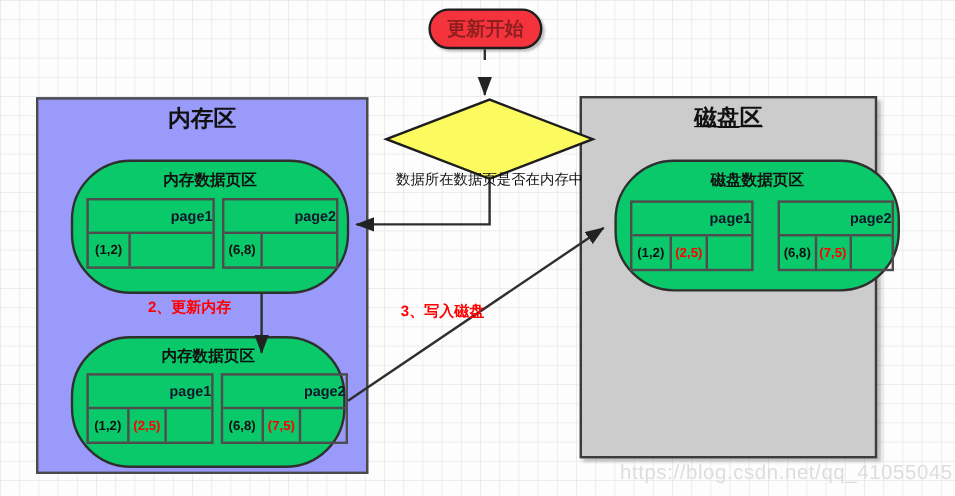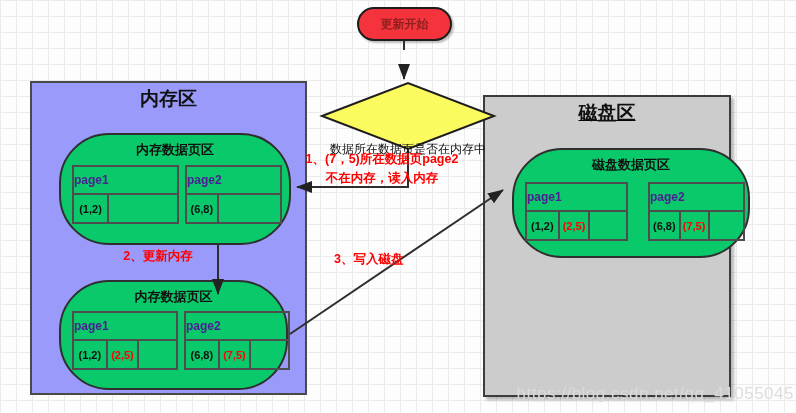--- a/index.html
+++ b/index.html
@@ -20,21 +20,21 @@
   .region-title{
     text-align:center;font-weight:bold;font-size:19px;color:#111;
     padding-top:3px;
   }
   
   .memory-region{
     position:absolute;left:30px;top:81px;width:277px;height:314px;
     background:#9a9afa;border:2px solid #4a4a4a;box-sizing:border-box;
   }
   .disk-region{
-    position:absolute;left:483px;top:95px;width:248px;height:302px;
+    position:absolute;left:483px;top:80px;width:248px;height:302px;
     background:#cccccc;border:2px solid #3c3c3c;box-sizing:border-box;
     box-shadow:3px 3px 3px rgba(0,0,0,0.28);
     text-decoration:underline;
   }
   
   .page-area{
     position:absolute;background:#0ac96a;border:2px solid #2f2f2f;
     border-radius:50px;box-sizing:border-box;
   }
   .page-area .area-title{
@@ -43,37 +43,37 @@
   .pa-mem-top{left:27px;top:50px;width:232px;height:112px;}
   .pa-mem-bottom{left:27px;top:197px;width:229px;height:110px;}
   .pa-disk{left:27px;top:51px;width:238px;height:110px;}
   
   .page-table{
     position:absolute;border:2px solid #4d4d4d;box-sizing:border-box;
     background:transparent;
   }
   .pt-header{
     height:26px;line-height:26px;border-bottom:2px solid #4d4d4d;
-    text-align:left;font-weight:bold;font-size:12px;color:#4c1d95;
+    text-align:right;font-weight:bold;font-size:12px;color:#0f172a;
   }
   .pt-row{display:flex;height:27px;}
   .pt-cell{
     border-right:2px solid #4d4d4d;box-sizing:border-box;
     display:flex;align-items:center;justify-content:center;
     font-size:11px;font-weight:600;color:#111;white-space:nowrap;
   }
   .pt-cell:last-child{border-right:none;}
   .pt-cell.red{color:#ff0000;}
   .w34{width:34%;}.w33{width:33%;}.w31{width:31%;}.grow{flex:1;}
   
   .start-pill{
     position:absolute;left:357px;top:7px;width:95px;height:34px;
     background:#f5333c;border:2px solid #1d1d1d;border-radius:18px;
     box-sizing:border-box;display:flex;align-items:center;justify-content:center;
-    font-size:12px;font-weight:bold;color:#8f1f1f;
+    font-size:16px;font-weight:bold;color:#8f1f1f;
     box-shadow:2px 2px 2px rgba(0,0,0,0.25);
   }
   .sql-text{
     position:absolute;left:272px;top:51px;width:262px;text-align:center;
     font-size:13px;font-weight:bold;color:#111;z-index:4;
   }
   .decision-text{
     position:absolute;left:322px;top:109px;width:172px;text-align:center;
     font-size:12px;color:#111;z-index:4;white-space:nowrap;margin-top:32px;
   }
@@ -171,22 +171,18 @@
     <polyline points="408,149 408,187 297,187" fill="none" stroke="#2e2e2e" stroke-width="2" marker-end="url(#arrow)"></polyline>
     <line x1="218" y1="244" x2="218" y2="294" stroke="#2e2e2e" stroke-width="2" marker-end="url(#arrow)"></line>
     <line x1="290" y1="334" x2="503" y2="190" stroke="#2e2e2e" stroke-width="2" marker-end="url(#arrow)"></line>
   </svg>
 
   <div class="start-pill">
     <span>更新开始</span>
   </div>
   <div class="decision-text">数据所在数据页是否在内存中</div>
 
-  <div class="ann ann-step1">
-    <div>1、(7，5)所在数据页page2</div>
-    <div>不在内存，读入内存</div>
-  </div>
   <div class="ann ann-step2">2、更新内存</div>
   <div class="ann ann-step3">3、写入磁盘</div>
 
   <div class="watermark">https://blog.csdn.net/qq_41055045</div>
 
 </div>
 
 </body></html>

